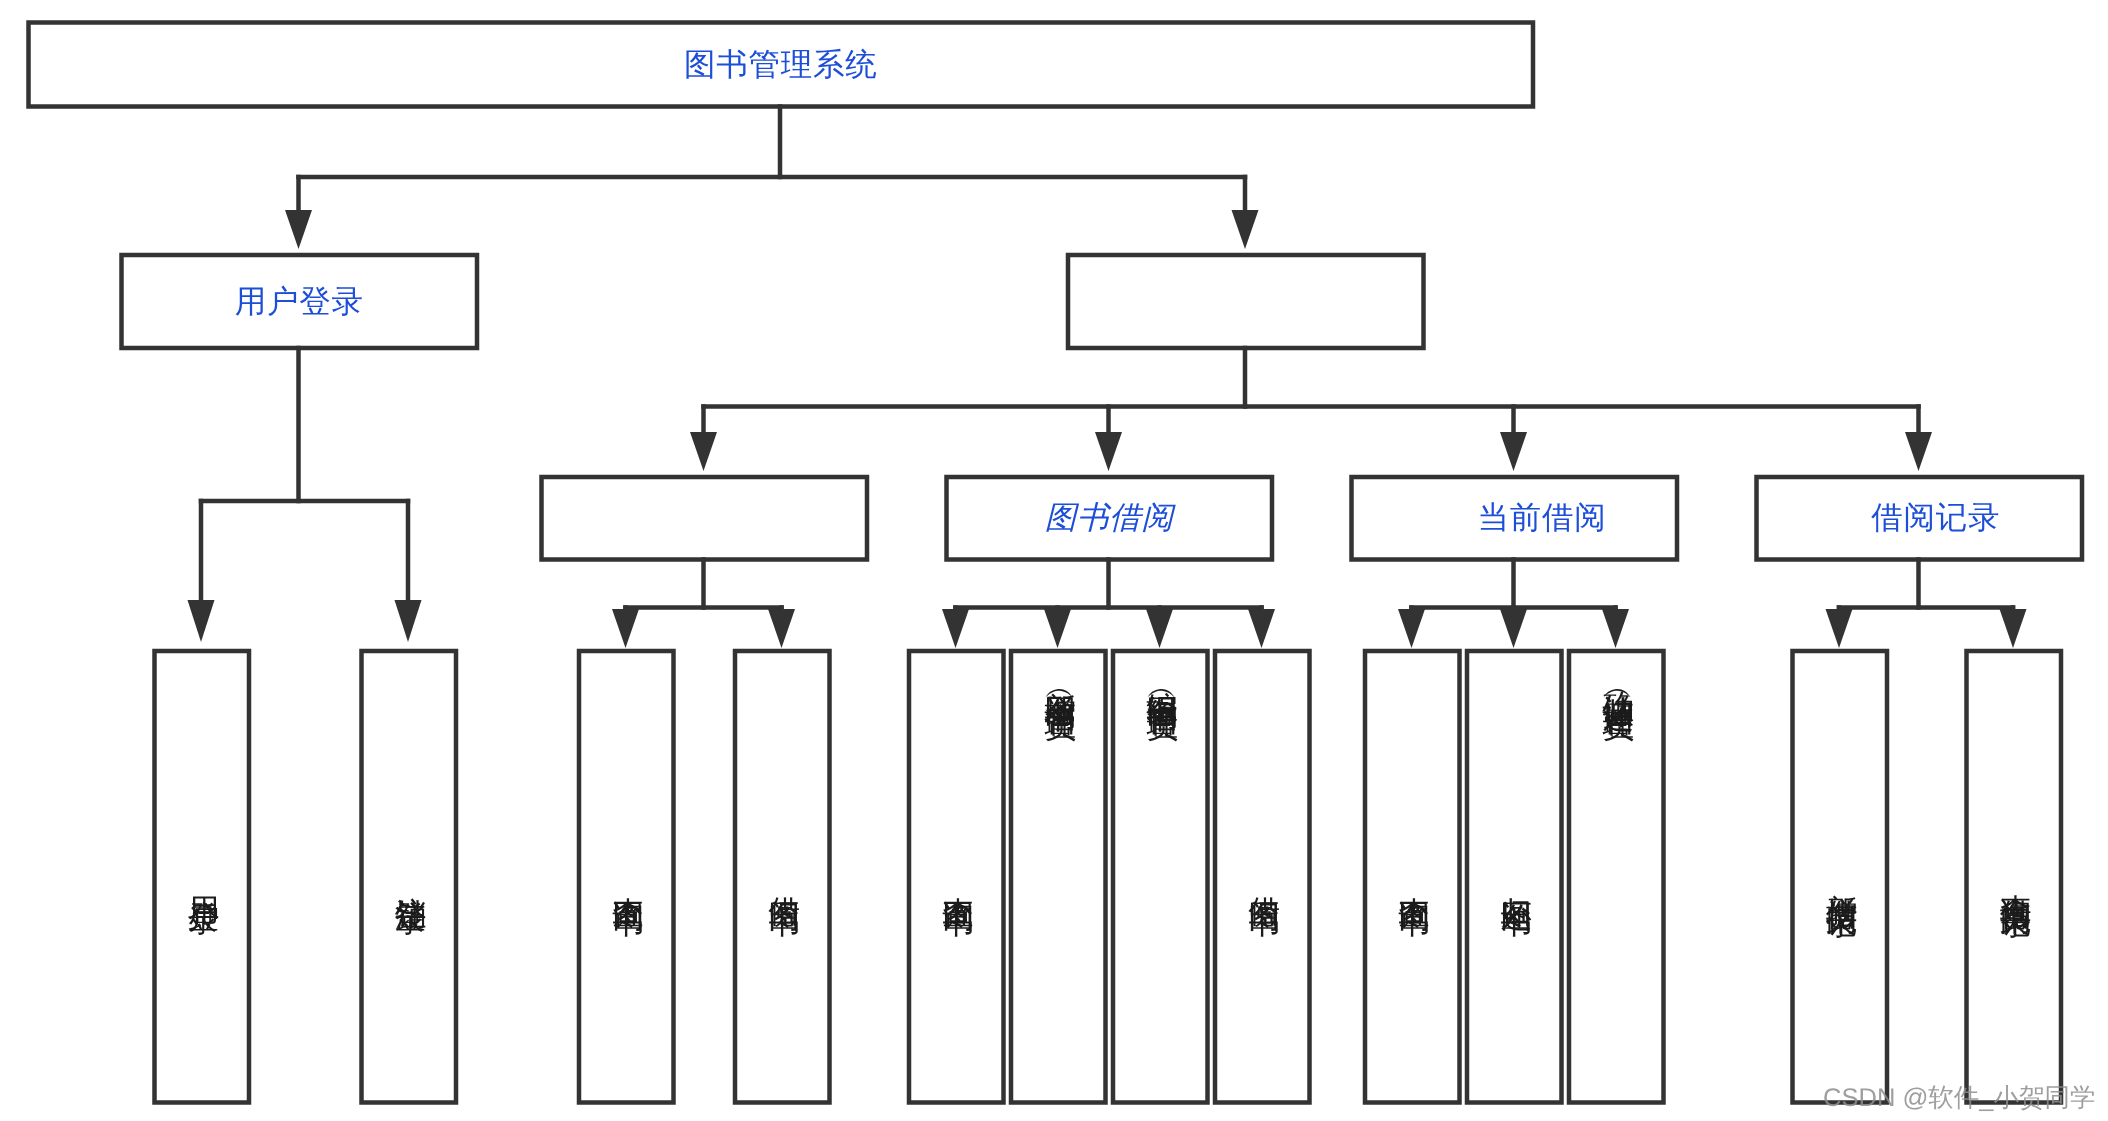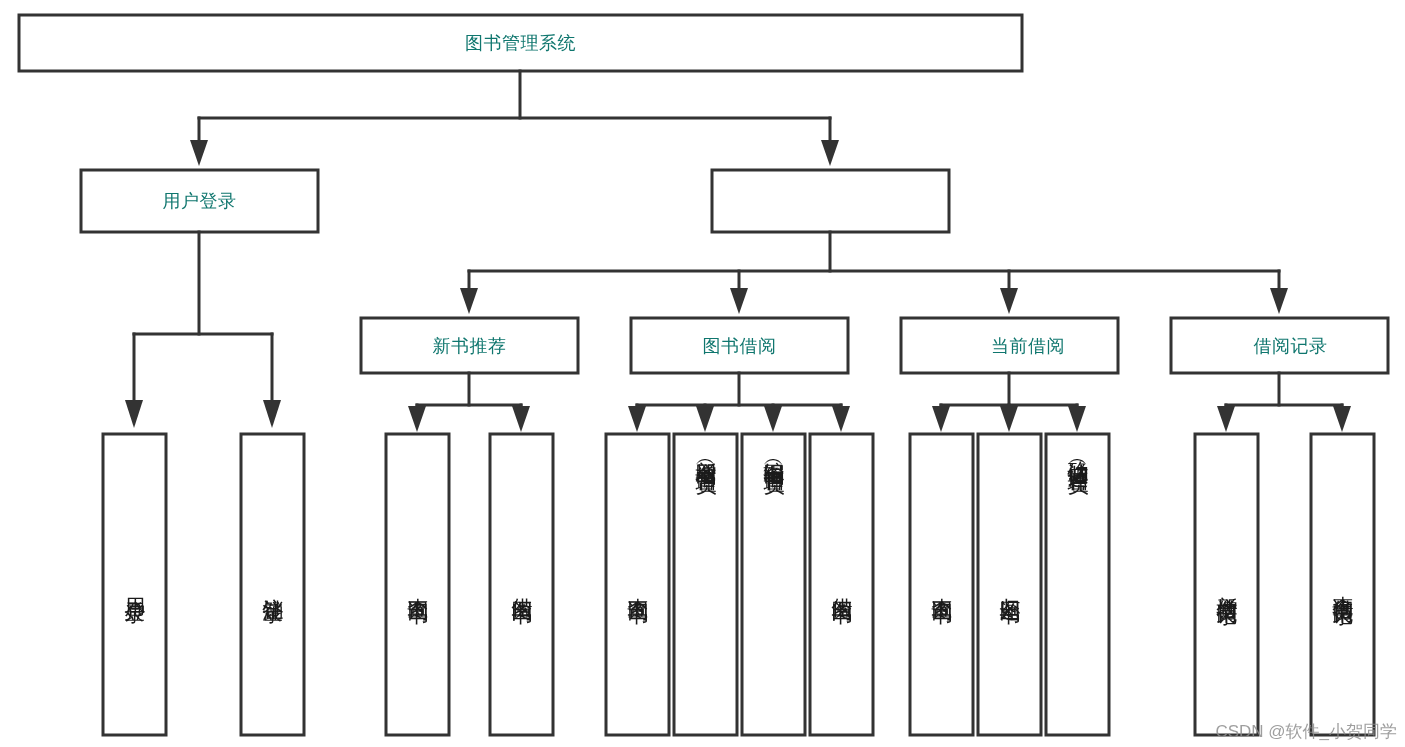--- a/index.html
+++ b/index.html
@@ -39,22 +39,22 @@
   }
   .arrow-head {
     fill: #333333;
     stroke: none;
   }
   .node-label-h {
     position: absolute;
     display: flex;
     align-items: center;
     justify-content: center;
-    font-size: 18px;
-    color: #0f766e;
+    font-size: 21px;
+    color: #1d4ed8;
     letter-spacing: 0.5px;
     white-space: nowrap;
     line-height: 1;
   }
   .node-label-v {
     position: absolute;
     display: flex;
     align-items: center;
     justify-content: center;
     font-size: 21px;
@@ -169,22 +169,21 @@
     <rect class="node-rect" x="1046" y="434" width="63" height="301"></rect>
 
     <rect class="node-rect" x="1195" y="434" width="63" height="301"></rect>
     <rect class="node-rect" x="1311" y="434" width="63" height="301"></rect>
   </svg>
 
   <div class="node-label-h" style="left:19px; top:15px; width:1003px; height:56px;">图书管理系统</div>
 
   <div class="node-label-h" style="left:81px; top:170px; width:237px; height:62px;">用户登录</div>
 
-  <div class="node-label-h" style="left:361px; top:318px; width:217px; height:55px;">新书推荐</div>
-  <div class="node-label-h" style="left:631px; top:318px; width:217px; height:55px;">图书借阅</div>
+  <div class="node-label-h" style="left:631px; top:318px; width:217px; height:55px;font-style:italic;">图书借阅</div>
   <div class="node-label-h" style="left:901px; top:318px; width:254px; height:55px;">当前借阅</div>
   <div class="node-label-h" style="left:1171px; top:318px; width:239px; height:55px;">借阅记录</div>
 
   <div class="node-label-v" style="left:103px; top:434px; width:63px; height:301px;">用户登录</div>
   <div class="node-label-v" style="left:241px; top:434px; width:63px; height:301px;">注销登录</div>
 
   <div class="node-label-v" style="left:386px; top:434px; width:63px; height:301px;">查询图书</div>
   <div class="node-label-v" style="left:490px; top:434px; width:63px; height:301px;">借阅图书</div>
 
   <div class="node-label-v" style="left:606px; top:434px; width:63px; height:301px;">查询图书</div>

